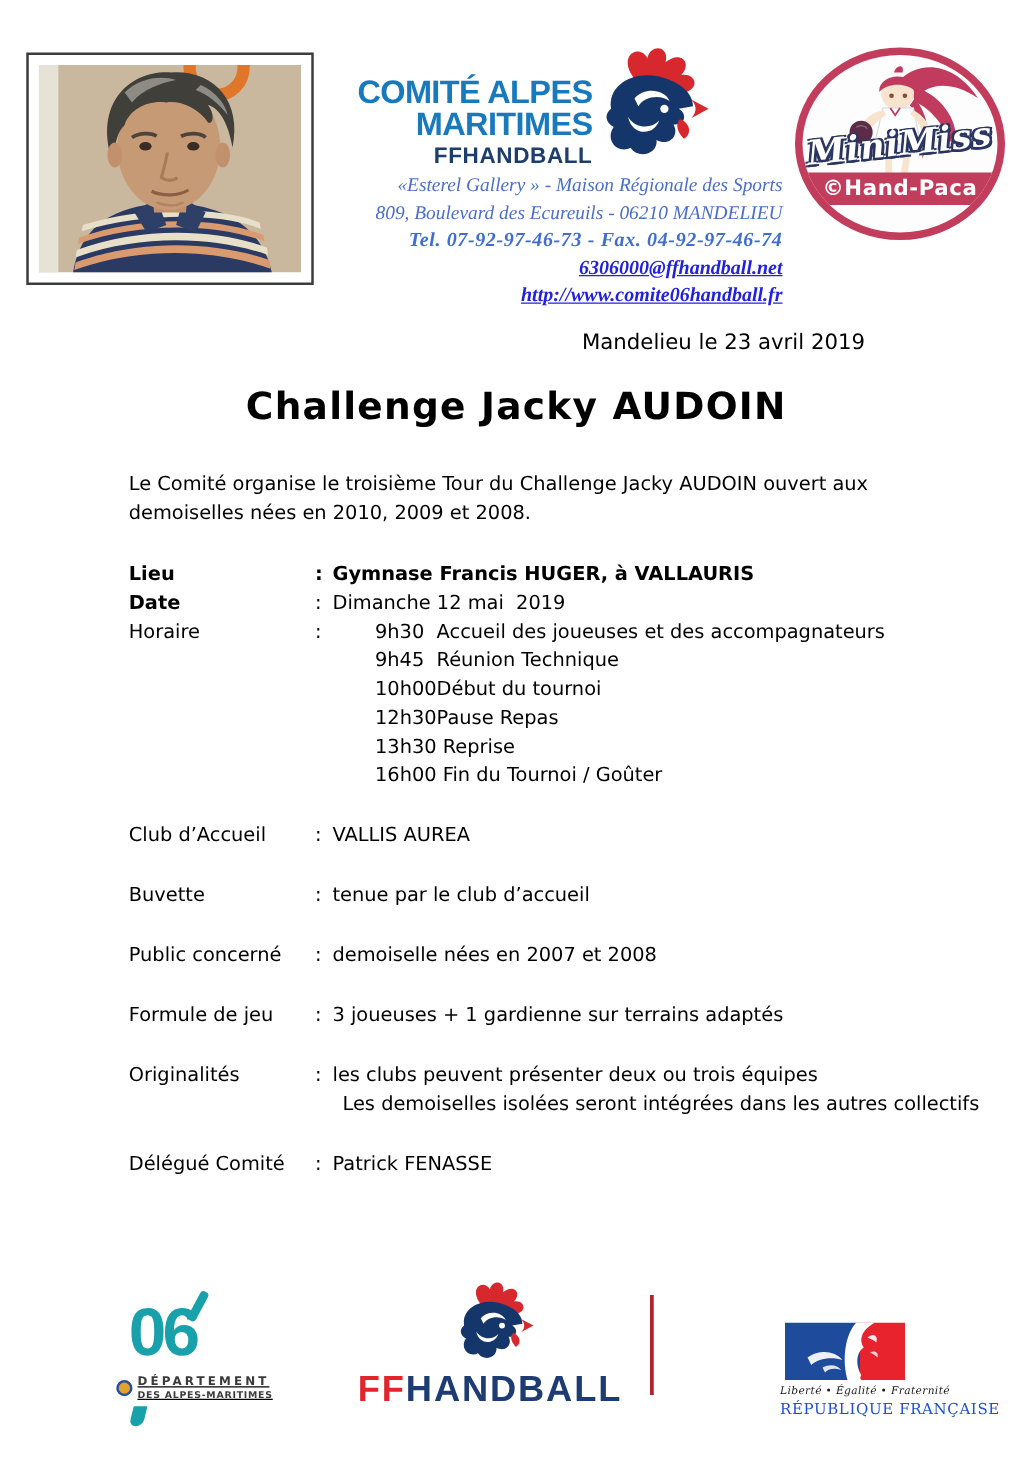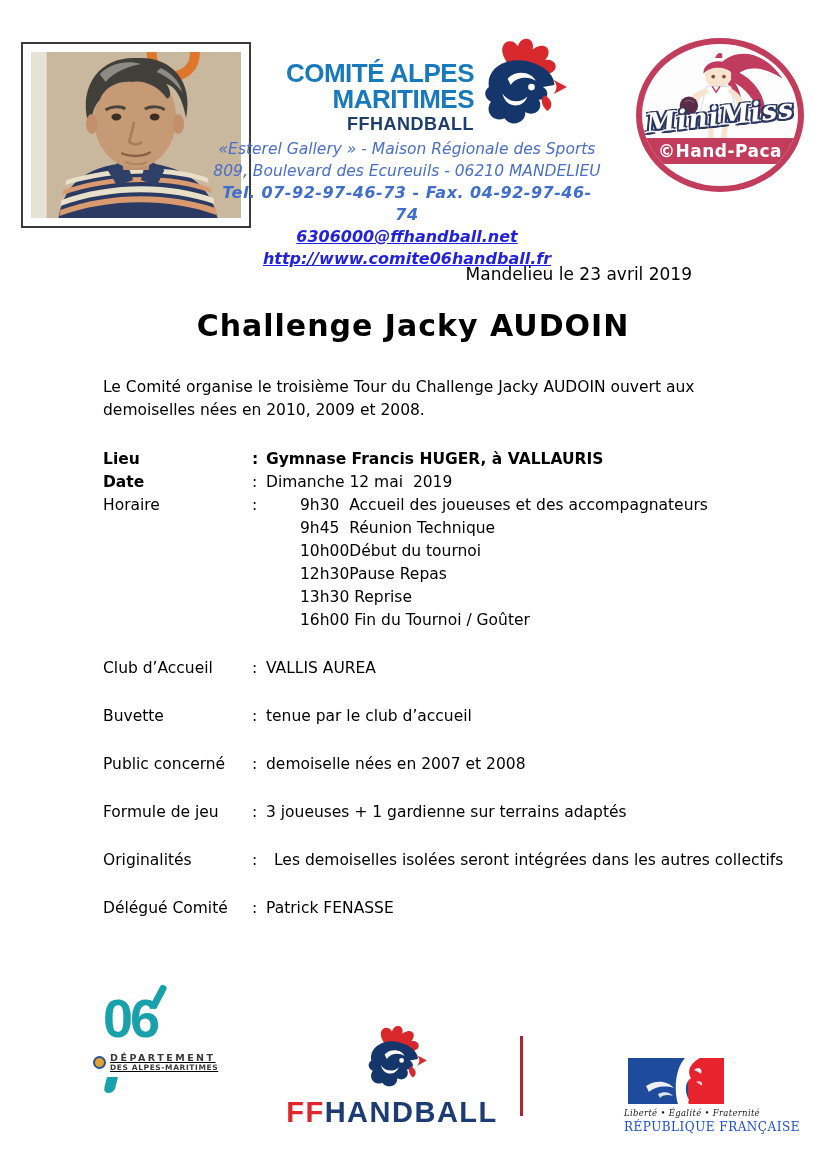--- a/index.html
+++ b/index.html
@@ -14,22 +14,22 @@
 
   .org-block { position:absolute; left:256px; top:56px; width:218px; text-align:right; line-height:1.0; }
   .org-line1, .org-line2 { font-weight:bold; font-size:26px; color:#1879bd; letter-spacing:-0.5px;
     font-family:"Liberation Sans", sans-serif; }
   .org-sub { font-weight:bold; font-size:18px; color:#1d3d6d; letter-spacing:0.5px; margin-top:3px;
     font-family:"Liberation Sans", sans-serif; }
 
   .rooster-header { position:absolute; left:466px; top:26px; width:104px; height:110px; }
   .rooster-header svg, .rooster-footer svg { width:100%; height:100%; display:block; }
 
-  .addr-block { position:absolute; left:212px; top:134px; width:390px; text-align:center;
-    font-style:italic; line-height:22px; }
+  .addr-block { position:absolute; left:236px; top:134px; width:390px; text-align:right;
+    font-style:italic; line-height:22px;font-family:Liberation Serif, serif; }
   .addr-line { font-size:15.5px; color:#4a6fc9; }
   .addr-tel { font-size:16px; color:#3f6ed0; font-weight:bold; letter-spacing:0.5px; }
   .addr-link { display:block; font-size:16px; color:#2222dd; font-weight:bold;
     text-decoration:underline; cursor:pointer; }
 
   .badge-minimiss { position:absolute; left:636px; top:34px; width:168px; height:154px;
     border-radius:50%; border:6px solid #c23c5c; background:#fdfdfd; overflow:hidden; }
   .badge-girl { position:absolute; left:6px; top:2px; width:146px; height:104px; }
   .badge-girl svg { width:100%; height:100%; }
   .badge-script { position:absolute; left:0; top:56px; width:100%; text-align:center;
@@ -50,21 +50,21 @@
   .row { display:flex; align-items:flex-start; }
   .section { margin-top:25px; }
   .lbl { width:149px; flex-shrink:0; }
   .colon { width:14px; flex-shrink:0; }
   .colon.wide { width:48px; }
   .val, .sched-line, .lbl, .colon { white-space:pre; }
   .bold { font-weight:bold; }
   .val-multiline .val2 { padding-left:8px; }
 
   
-  .dept06 { position:absolute; left:93px; top:988px; width:130px; }
+  .dept06 { position:absolute; left:93px; top:1036px; width:130px; }
   .dept06-number-wrap { position:relative; padding-left:10px; height:56px; }
   .dept06-number { font-size:54px; font-weight:bold; color:#18a0ab; letter-spacing:-3px; line-height:52px;
     font-family:"Liberation Sans", sans-serif; }
   .dept06-accent { position:absolute; left:62px; top:-8px; width:7px; height:26px; background:#18a0ab;
     border-radius:3px; transform:rotate(28deg); }
   .dept06-textrow { display:flex; align-items:center; gap:4px; margin-top:4px;text-decoration:underline; }
   .dept06-emblem { width:13px; height:13px; border-radius:50%; flex-shrink:0;
     background:#e0a32e; border:2px solid #2a4f9e; }
   .dept06-line1 { font-size:9.5px; font-weight:bold; letter-spacing:2.5px; color:#3a3a3a; line-height:11px; }
   .dept06-line2 { font-size:7.5px; font-weight:bold; letter-spacing:0.6px; color:#3a3a3a; line-height:9px; }
@@ -239,20 +239,21 @@
     <div class="row section">
       <span class="lbl">Formule de jeu</span>
       <span class="colon">:</span>
       <span class="val">3 joueuses + 1 gardienne sur terrains adaptés</span>
     </div>
 
     <div class="row section">
       <span class="lbl">Originalités</span>
       <span class="colon">:</span>
       <div class="val-multiline">
+        <div class="val">les clubs peuvent présenter deux ou trois équipes</div>
         <div class="val val2">Les demoiselles isolées seront intégrées dans les autres collectifs</div>
       </div>
     </div>
 
     <div class="row section">
       <span class="lbl">Délégué Comité</span>
       <span class="colon">:</span>
       <span class="val">Patrick FENASSE</span>
     </div>
   </div>

